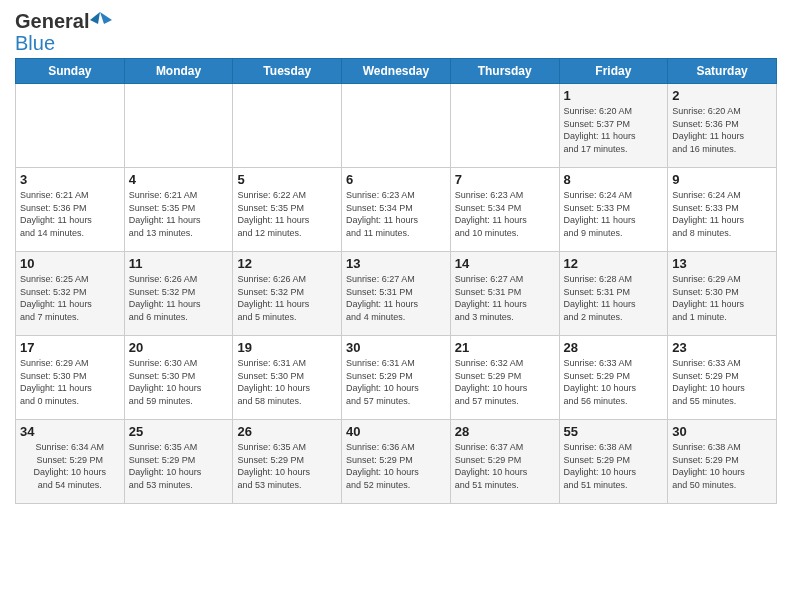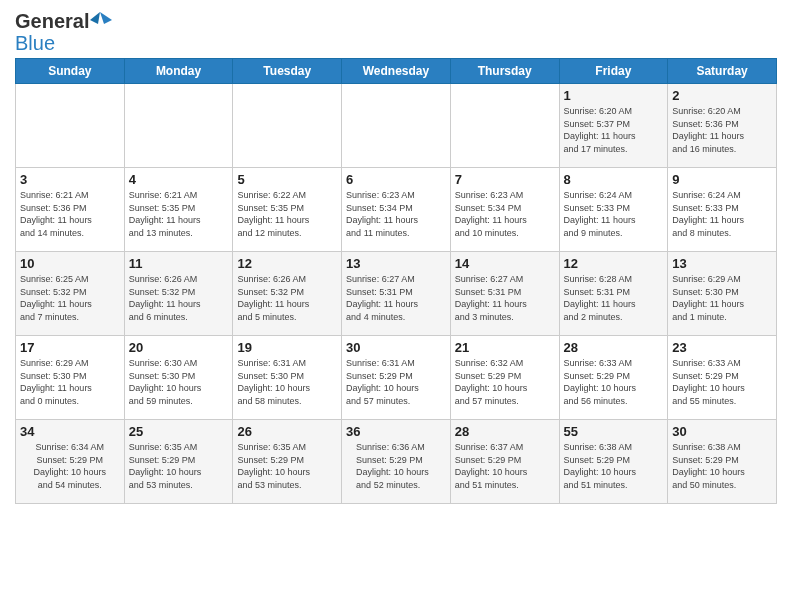--- a/index.html
+++ b/index.html
@@ -305,22 +305,22 @@
 and 53 minutes.</div>
           </td>
           <td>
             <span class="day-num">26</span>
             <div class="day-info" style="white-space: pre-line;">Sunrise: 6:35 AM
 Sunset: 5:29 PM
 Daylight: 10 hours
 and 53 minutes.</div>
           </td>
           <td>
-            <span class="day-num">36</span>
-            <div class="day-info" style="white-space: pre-line; margin-left: 10px;">Sunrise: 6:36 AM
+            <span class="day-num">40</span>
+            <div class="day-info" style="white-space: pre-line;">Sunrise: 6:36 AM
 Sunset: 5:29 PM
 Daylight: 10 hours
 and 52 minutes.</div>
           </td>
           <td>
             <span class="day-num">28</span>
             <div class="day-info" style="white-space: pre-line;">Sunrise: 6:37 AM
 Sunset: 5:29 PM
 Daylight: 10 hours
 and 51 minutes.</div>

